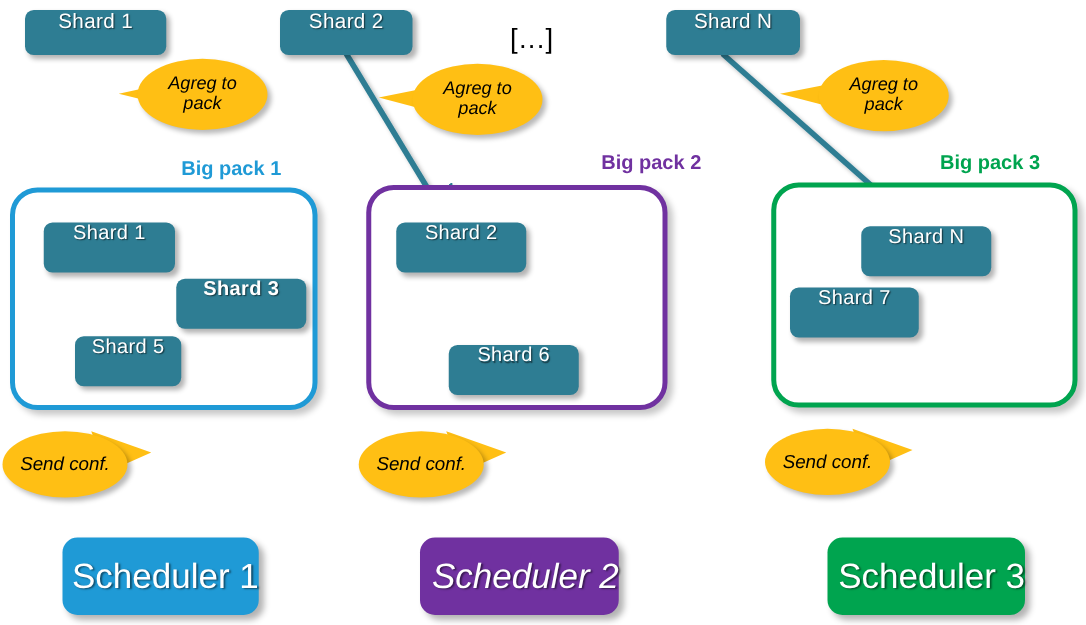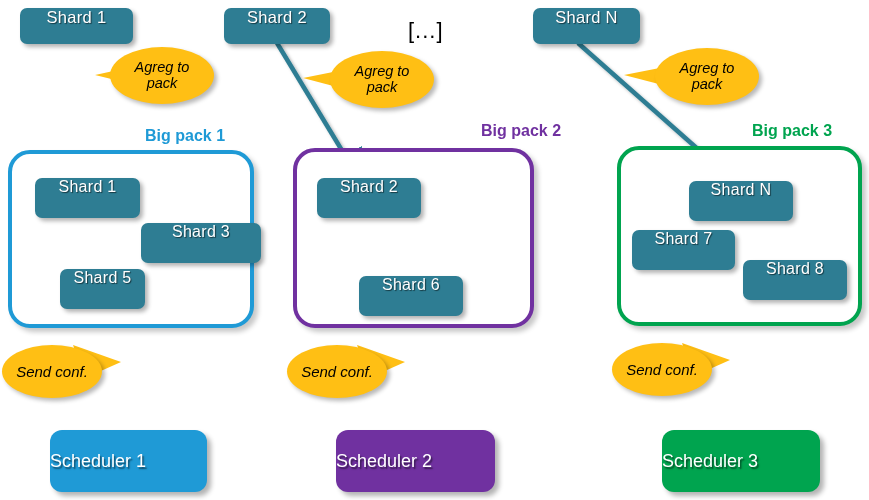--- a/index.html
+++ b/index.html
@@ -81,30 +81,30 @@
     font-style: italic;
   }
   .callout span { display: block; padding: 0 6px; }
 
   
   .scheduler {
     position: absolute;
     border-radius: 12px;
     display: flex;
     align-items: center;
-    justify-content: flex-start;
+    justify-content: flex-end;
     color: #ffffff;
-    font-size: 18px;
+    font-size: 28px;
     text-shadow: 1.5px 1.5px 1.5px rgba(0,0,0,.5);
     box-shadow: 4px 4px 5px rgba(0,0,0,.30);
     box-sizing: border-box;
     white-space: nowrap;
   }
   .scheduler.s1 { background: #1F9AD6; }
-  .scheduler.s2 { background: #7031A0; }
+  .scheduler.s2 { background: #7031A0; font-style: italic; }
   .scheduler.s3 { background: #00A44F; }
 
   
   #ellipsis {
     position: absolute;
     color: #000000;
     font-size: 22px;
     letter-spacing: 1px;
   }
 </style>
@@ -189,21 +189,21 @@
   </div>
 
   <div class="pack-label l1" style="left:145px; top:127px;">Big pack 1</div>
   <div class="pack-label l2" style="left:433px; top:122px;margin-left:48px;">Big pack 2</div>
   <div class="pack-label l3" style="left:752px; top:122px;">Big pack 3</div>
 
   <div class="pack p1" style="left:8px; top:150px; width:246px; height:178px;">
     <div class="shard" style="left:23px; top:24px; width:105px; height:40px;">
       <span>Shard  1</span>
     </div>
-    <div class="shard" style="left:129px; top:69px; width:120px; height:40px;">
+    <div class="shard" style="left:129px; top:69px; width:104px; height:40px;font-weight:bold;">
       <span>Shard 3</span>
     </div>
     <div class="shard" style="left:48px; top:115px; width:85px; height:40px;">
       <span>Shard 5</span>
     </div>
   </div>
 
   <div class="pack p2" style="left:293px; top:148px; width:241px; height:180px;">
     <div class="shard" style="left:20px; top:26px; width:104px; height:40px;">
       <span>Shard 2</span>
@@ -213,23 +213,20 @@
     </div>
   </div>
 
   <div class="pack p3" style="left:617px; top:146px; width:245px; height:180px;">
     <div class="shard" style="left:68px; top:31px; width:104px; height:40px;">
       <span>Shard N</span>
     </div>
     <div class="shard" style="left:11px; top:80px; width:103px; height:40px;">
       <span>Shard 7</span>
     </div>
-    <div class="shard" style="left:122px; top:110px; width:104px; height:40px;">
-      <span>Shard 8</span>
-    </div>
   </div>
 
   <div class="callout" style="left:2px; top:345px; width:100px; height:53px; font-size:15px;">
     <span>Send conf.</span>
   </div>
 
   <div class="callout" style="left:287px; top:345px; width:100px; height:53px; font-size:15px;">
     <span>Send conf.</span>
   </div>
 

